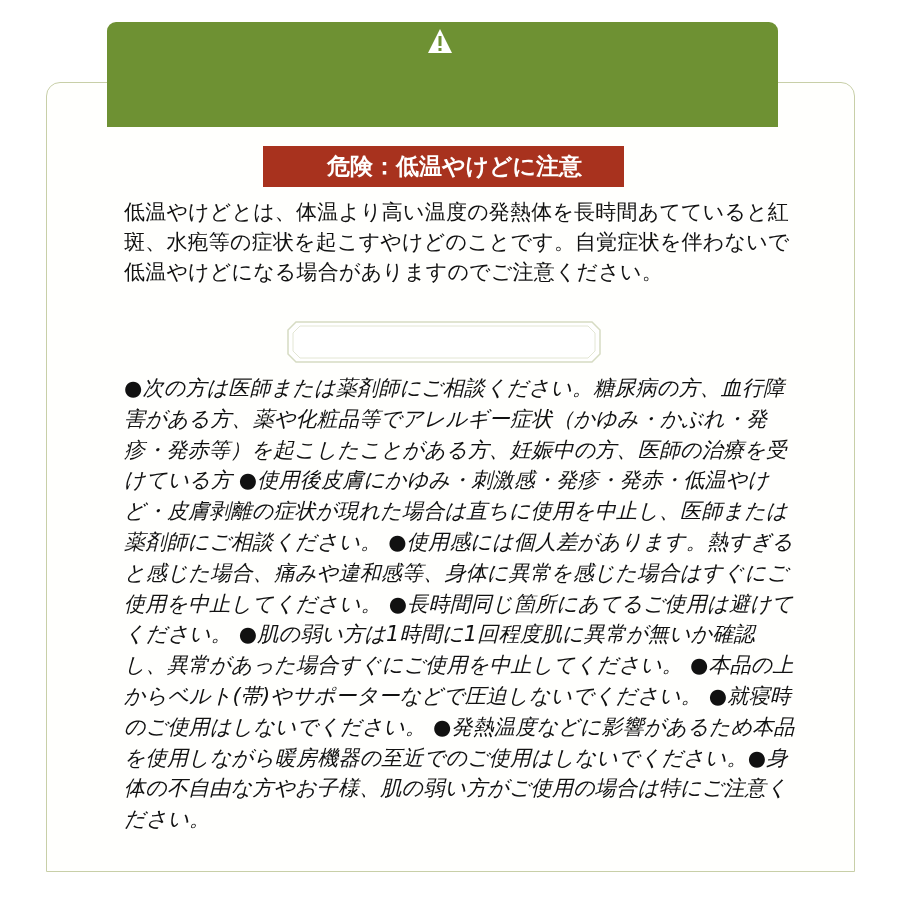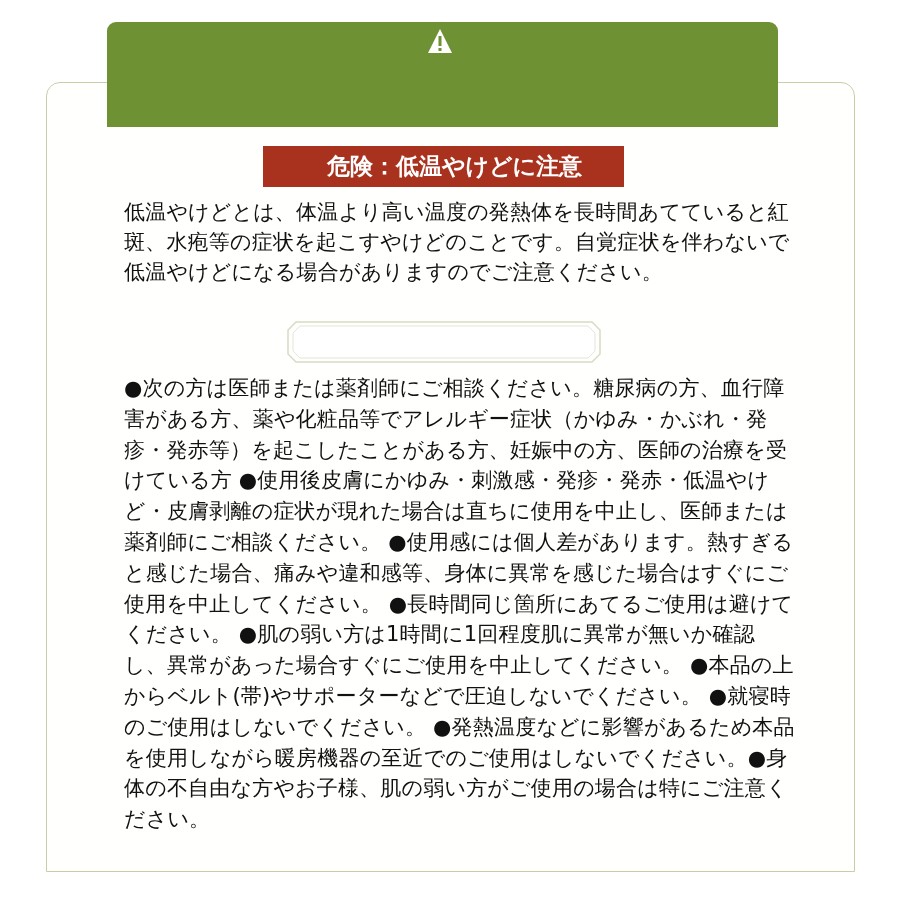--- a/index.html
+++ b/index.html
@@ -13,21 +13,21 @@
             color: #fff; text-align: center; }
   .header-title { position: absolute; left: 0; right: 0; top: 6px; font-size: 32px; font-weight: bold;
                   letter-spacing: 14px; display: flex; justify-content: center; align-items: center; gap: 4px; }
   .warn-icon { width: 26px; height: 26px; display: inline-block; margin-right: 6px; }
   .header-sub { position: absolute; left: 0; right: 0; top: 64px; font-size: 21px; font-weight: bold; letter-spacing: 0px; }
   .danger { position: absolute; left: 263px; top: 146px; width: 361px; height: 41px; background: #a8321e;
             color: #fff; font-size: 23px; font-weight: bold; display: flex; align-items: center;
             justify-content: center; box-sizing: border-box; padding-left: 22px; }
   .para { position: absolute; left: 116px; width: 672px; font-size: 21px; line-height: 30px; letter-spacing: 0.2px; margin-left: 8px; }
   .para1 { top: 197px; }
-  .para2 { top: 373px; line-height: 30.8px; }
+  .para2 { top: 373px; line-height: 30.8px; font-style: italic; }
   .sub-heading { position: absolute; left: 286px; top: 320px; width: 316px; height: 44px;
                  display: flex; align-items: center; justify-content: center; color: #6e9133;
                  font-size: 21px; font-weight: bold; letter-spacing: 1px; }
   .sub-heading svg { position: absolute; left: 0; top: 0; }
   .sub-heading span { position: relative; }
 </style>
 </head>
 <body>
 
 <div class="frame"></div>

